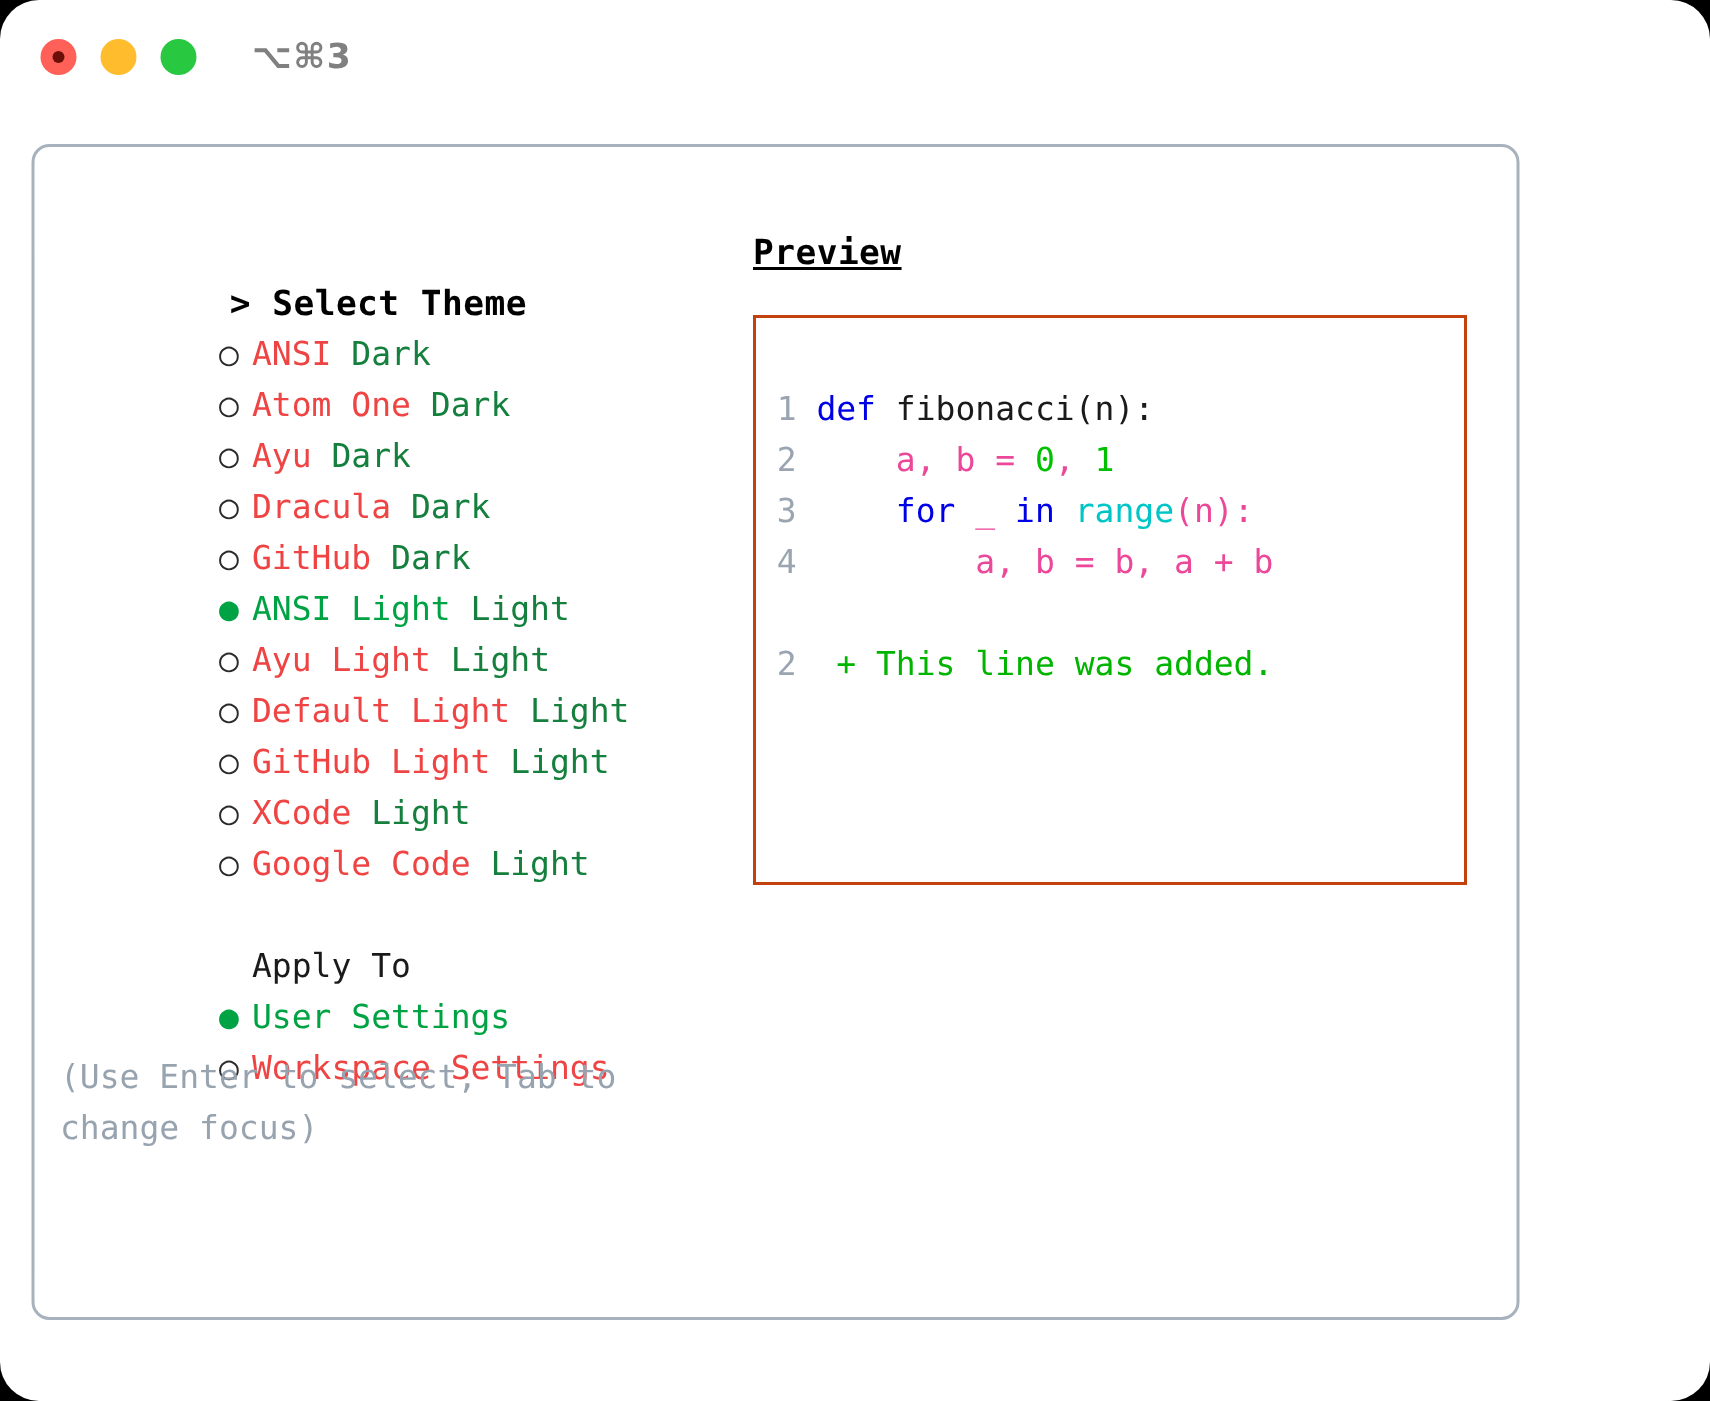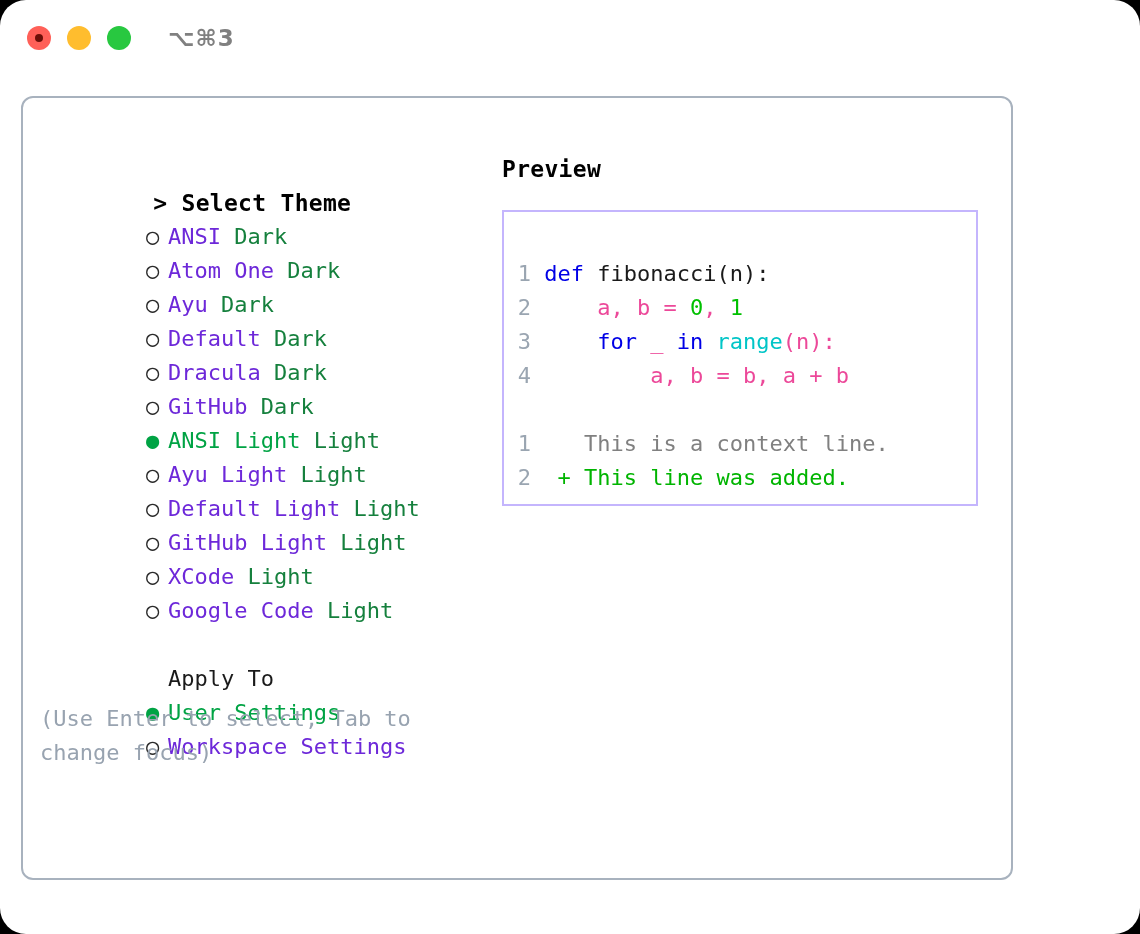--- a/index.html
+++ b/index.html
@@ -107,21 +107,21 @@
     font-size: 23px;
     color: #000000;
     letter-spacing: 0.3px;
   }
 
   .bullet {
     display: inline-block;
     width: 22px;
   }
 
-  .theme-name   { color: #6d28d9; }
+  .theme-name   { color: #ef4444; }
   .theme-name.selected { color: #00A344; }
   .theme-kind   { color: #15803d; }
   .bullet.selected { color: #00A344; }
   .bullet.unselected { color: #2B2B2B; }
   .spacer-md { height: 34px; }
 
   #hint {
     position: absolute;
     left: 17px;
     top: 604px;
@@ -131,35 +131,36 @@
     color: #98A3B0;
     white-space: pre-wrap;
   }
 
   
   #right-col {
     position: absolute;
     left: 479px;
     top: 54px;
     width: 490px;
+    text-decoration: underline;
   }
 
   #preview-title {
     font-size: 23px;
     font-weight: 700;
     color: #000000;
     line-height: 34px;
     letter-spacing: 0.3px;
   }
 
   #preview-box {
     margin-top: 24px;
     width: 476px;
-    height: 296px;
-    border: 2px solid #c4b5fd;
+    height: 380px;
+    border: 2px solid #c2410c;
     box-sizing: border-box;
     background: #ffffff;
     position: relative;
   }
 
   #code-area {
     position: absolute;
     left: 13px;
     top: 45px;
     right: 8px;
@@ -215,23 +216,20 @@
       <div class="row">
         <span class="bullet unselected">○</span><span class="theme-name">ANSI</span><span> </span><span class="theme-kind">Dark</span>
       </div>
       <div class="row">
         <span class="bullet unselected">○</span><span class="theme-name">Atom One</span><span> </span><span class="theme-kind">Dark</span>
       </div>
       <div class="row">
         <span class="bullet unselected">○</span><span class="theme-name">Ayu</span><span> </span><span class="theme-kind">Dark</span>
       </div>
       <div class="row">
-        <span class="bullet unselected">○</span><span class="theme-name">Default</span><span> </span><span class="theme-kind">Dark</span>
-      </div>
-      <div class="row">
         <span class="bullet unselected">○</span><span class="theme-name">Dracula</span><span> </span><span class="theme-kind">Dark</span>
       </div>
       <div class="row">
         <span class="bullet unselected">○</span><span class="theme-name">GitHub</span><span> </span><span class="theme-kind">Dark</span>
       </div>
       <div class="row">
         <span class="bullet selected">●</span><span class="theme-name selected">ANSI Light</span><span> </span><span class="theme-kind">Light</span>
       </div>
       <div class="row">
         <span class="bullet unselected">○</span><span class="theme-name">Ayu Light</span><span> </span><span class="theme-kind">Light</span>
@@ -274,21 +272,20 @@
 
           <div class="code-line"><span class="ln">2</span><span> </span><span class="plain">    a, b = </span><span class="num">0</span><span class="plain">, </span><span class="num">1</span></div>
 
           <div class="code-line"><span class="ln">3</span><span>     </span><span class="kw">for</span><span class="plain"> _ </span><span class="kw">in</span><span class="plain"> </span><span class="builtin">range</span><span class="plain">(n):</span></div>
 
           <div class="code-line"><span class="ln">4</span><span> </span><span class="plain">        a, b = b, a + b</span></div>
 
 
           <div class="blank-line"></div>
 
-          <div class="code-line"><span class="ln">1</span><span>  </span><span class="d-ctx"> </span><span class="d-ctx"> This is a context line.</span></div>
 
 
           <div class="code-line"><span class="ln">2</span><span>  </span><span class="d-add">+</span><span class="d-add"> This line was added.</span></div>
 
         </div>
       </div>
     </div>
 
   </div>
 </div>

